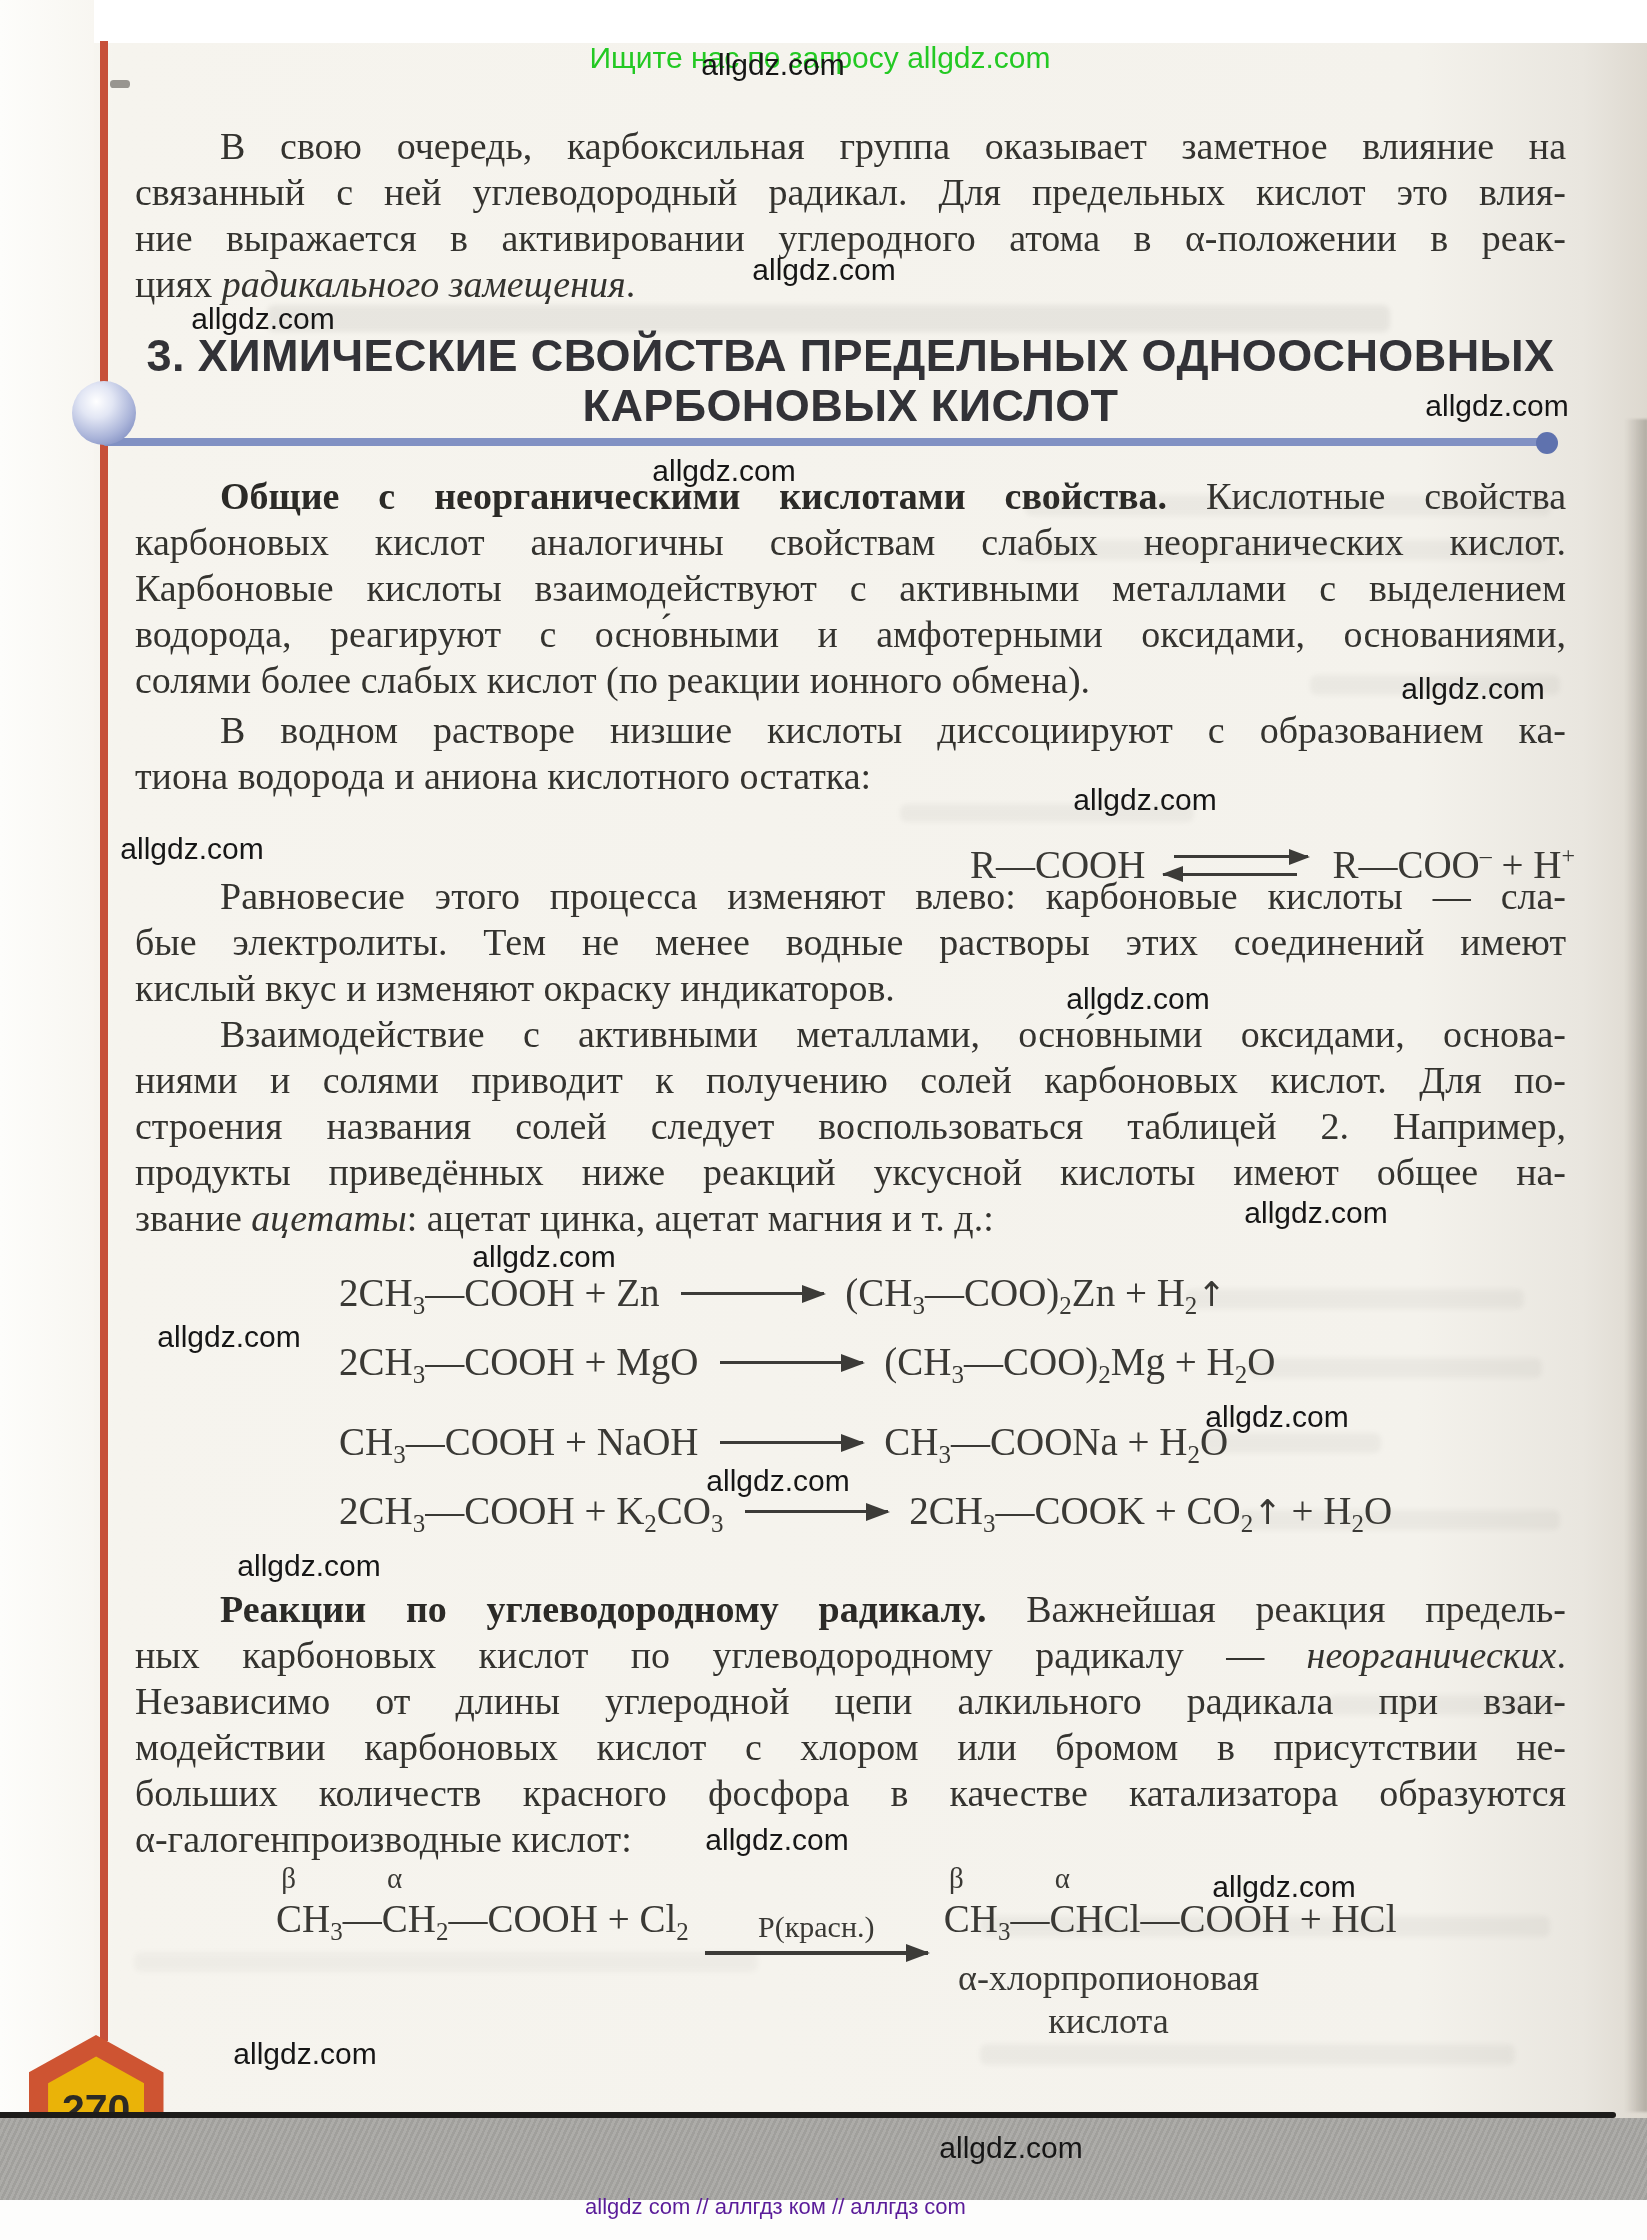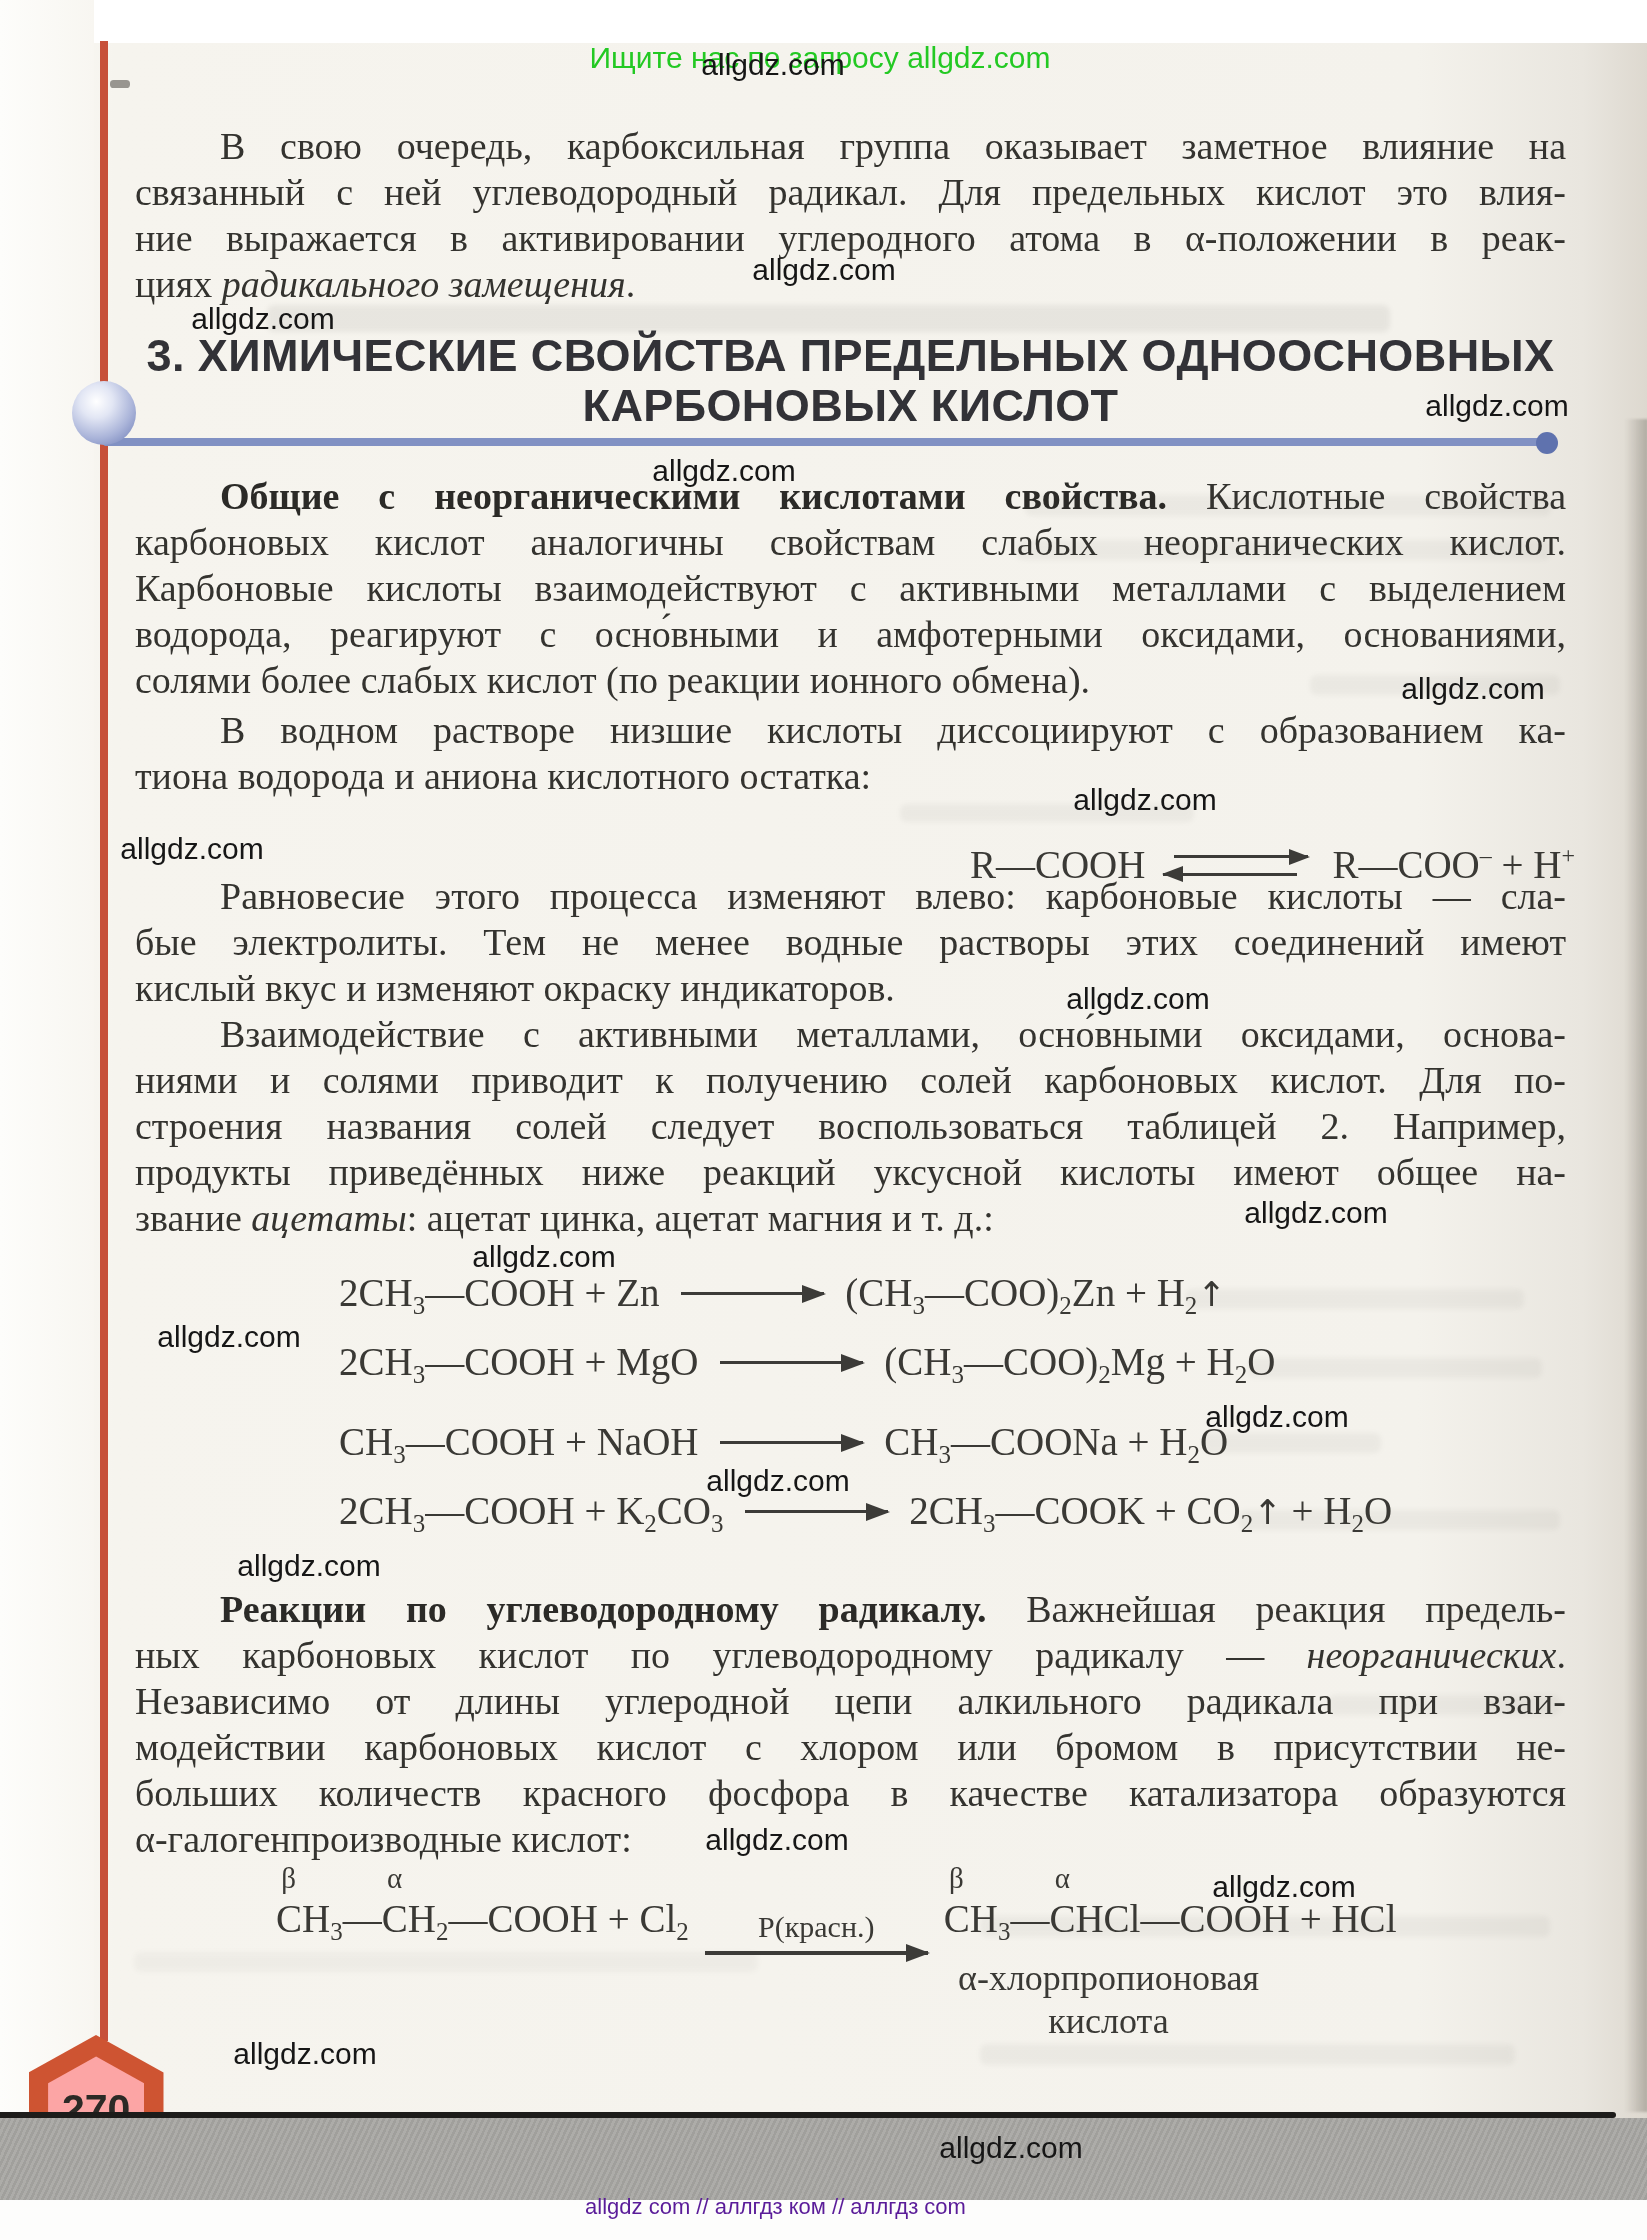--- a/index.html
+++ b/index.html
@@ -61,21 +61,21 @@
 
   .st{display:inline-block;position:relative;}
   .gl{position:absolute;top:-34px;left:5.3px;font-size:29px;font-style:normal;}
 
   .eq-caption{position:absolute;left:939px;top:1957px;width:339px;text-align:center;
     font-size:36px;line-height:43px;color:#3a3935;}
 
   .hex{position:absolute;left:28.5px;top:2035px;width:135px;height:150px;}
   .hex-outer{width:100%;height:100%;background:#ce5432;
     clip-path:polygon(50% 0,100% 25%,100% 75%,50% 100%,0 75%,0 25%);position:relative;}
-  .hex-inner{position:absolute;left:19.6px;top:21.4px;width:96px;height:107px;background:#fca5a5;
+  .hex-inner{position:absolute;left:19.6px;top:21.4px;width:96px;height:107px;background:#eab308;
     clip-path:polygon(50% 0,100% 25%,100% 75%,50% 100%,0 75%,0 25%);
     display:flex;align-items:center;justify-content:center;
     font-family:"Liberation Sans","DejaVu Sans",sans-serif;font-weight:bold;font-size:41px;color:#2c2a26;}
 
   .baseline{position:absolute;left:0;top:2112px;width:1616px;height:6.2px;background:#1d1c1a;border-radius:0 7.1px 7.1px 0;}
   .band{position:absolute;left:0;top:2118px;width:1648px;height:82px;background:#a9a8a4;
     background-image:repeating-linear-gradient(115deg,rgba(255,255,255,.05) 0 2.7px,rgba(0,0,0,.05) 2.7px 5.3px);}
   .footer{position:absolute;left:0;top:2194px;width:1551px;text-align:center;
     font-family:"Liberation Sans","DejaVu Sans",sans-serif;font-size:22px;color:#5a1c99;}
 

